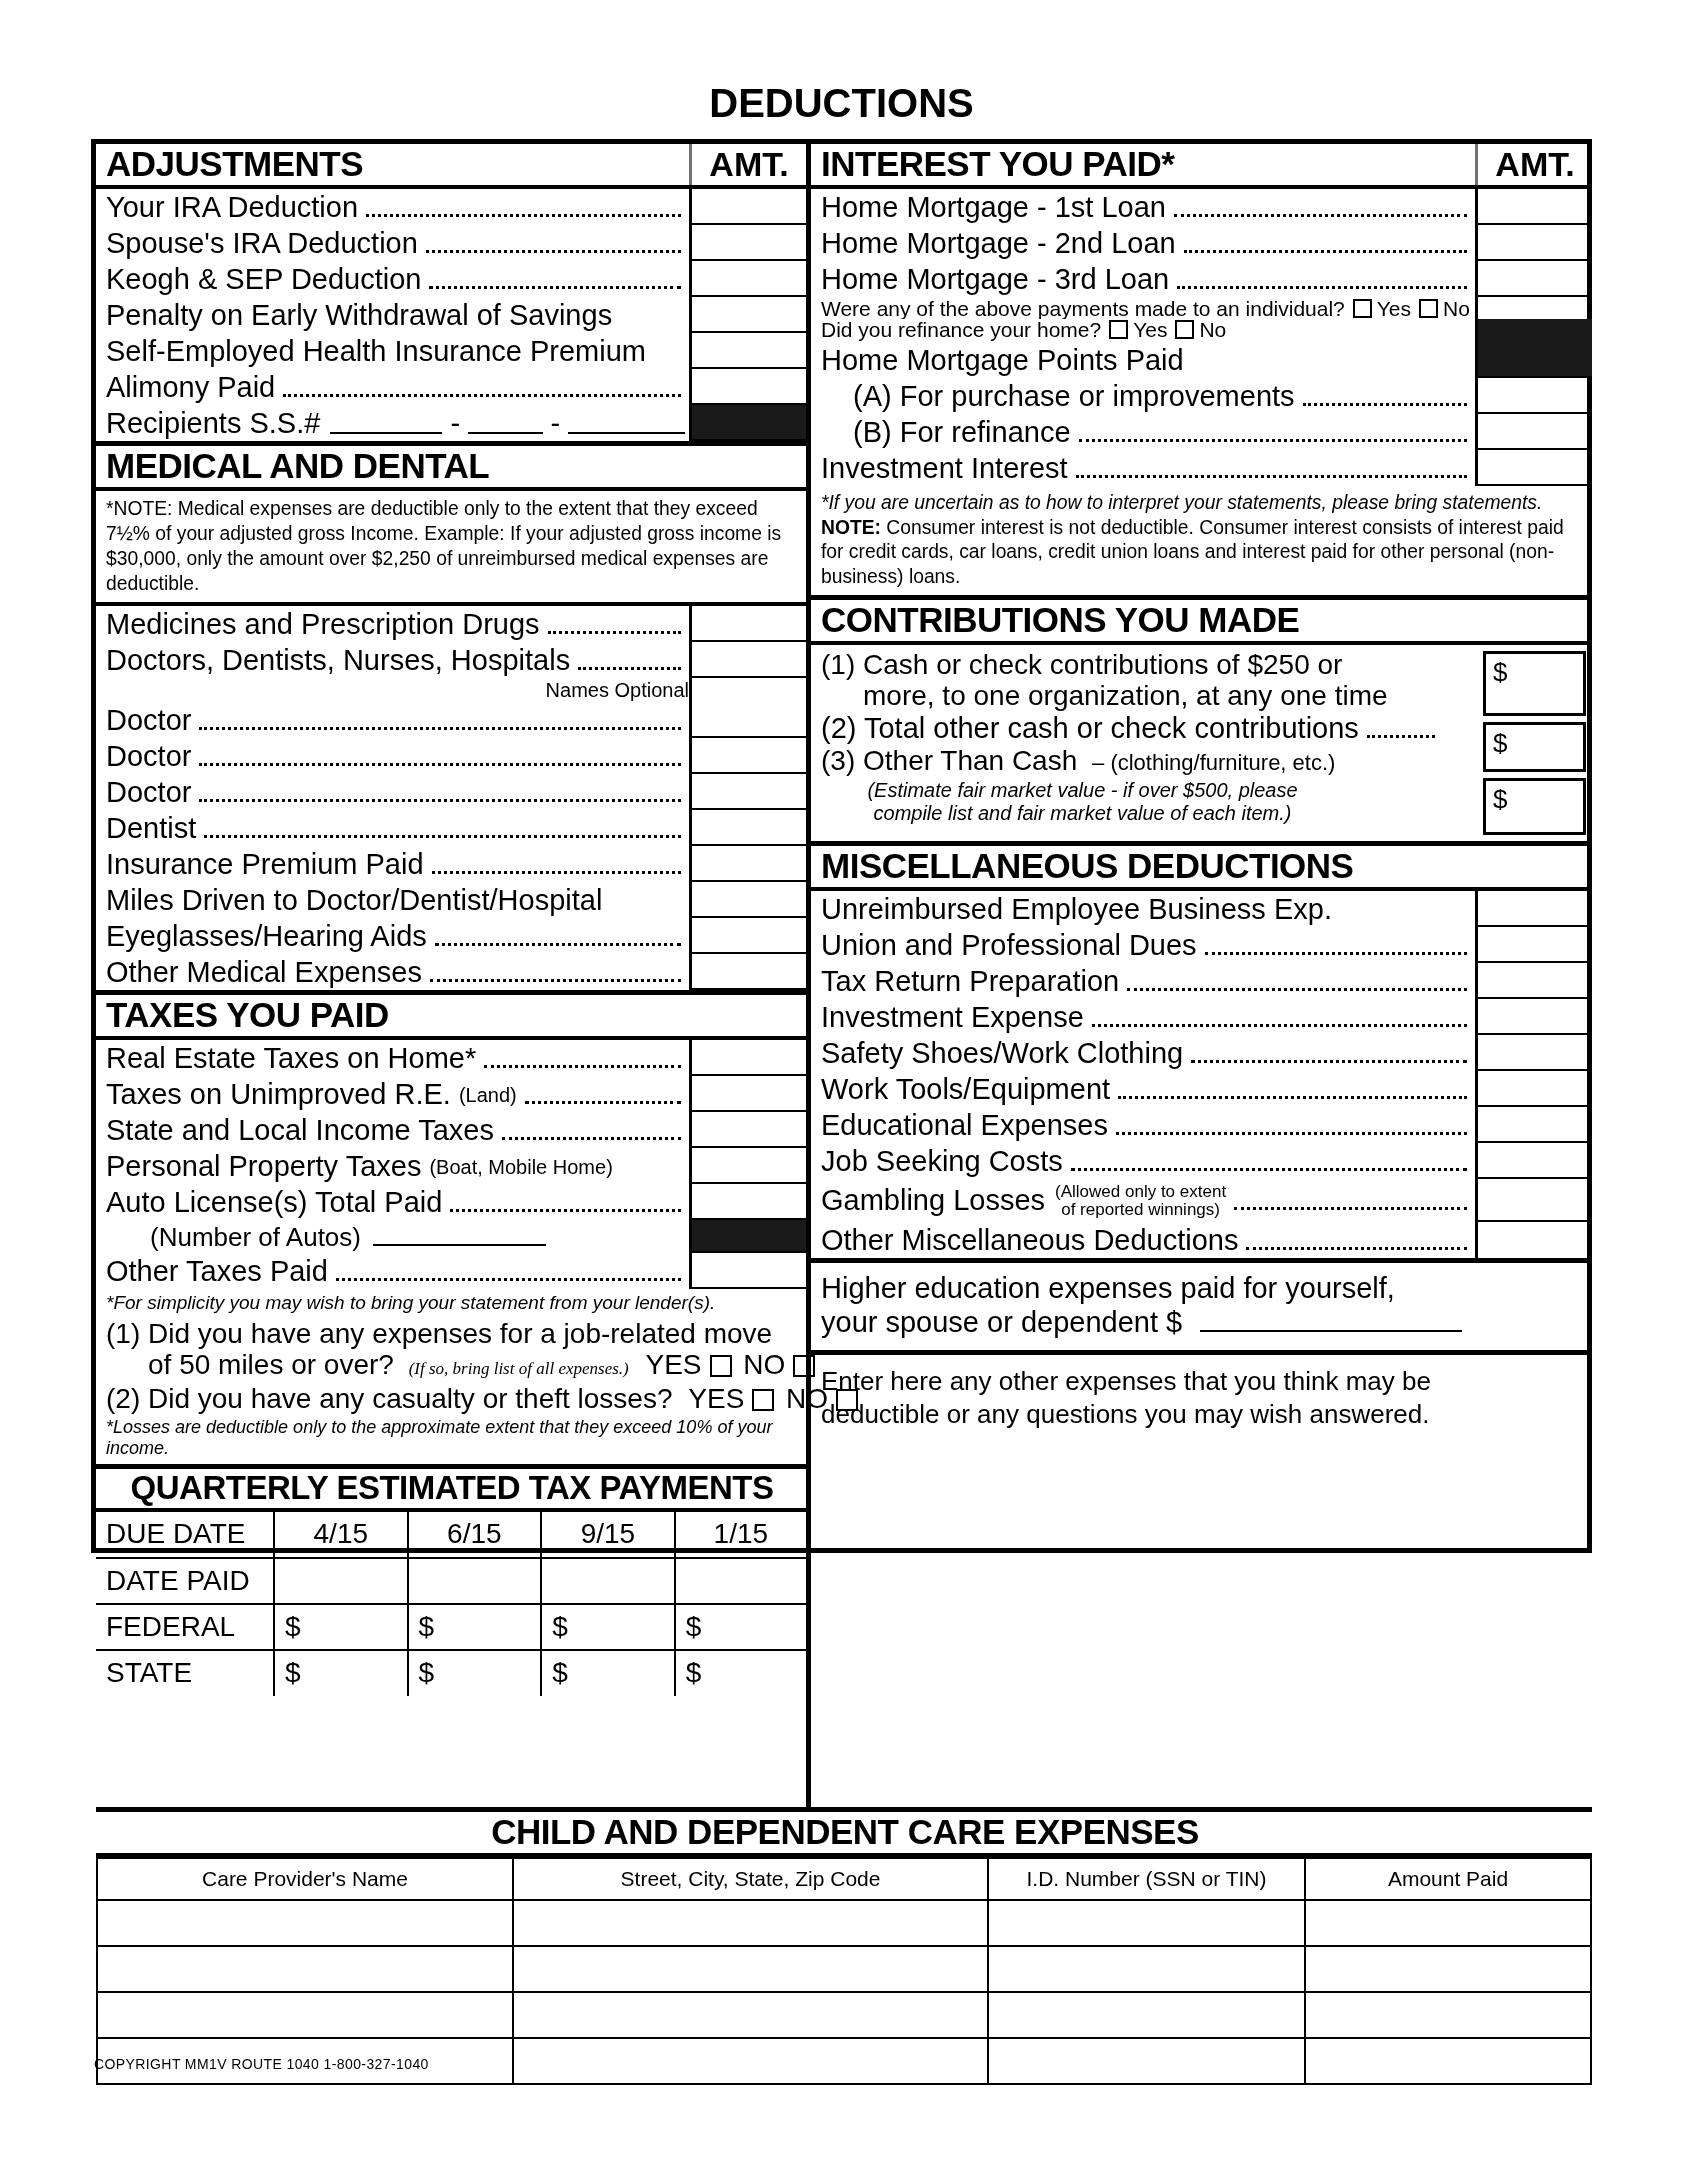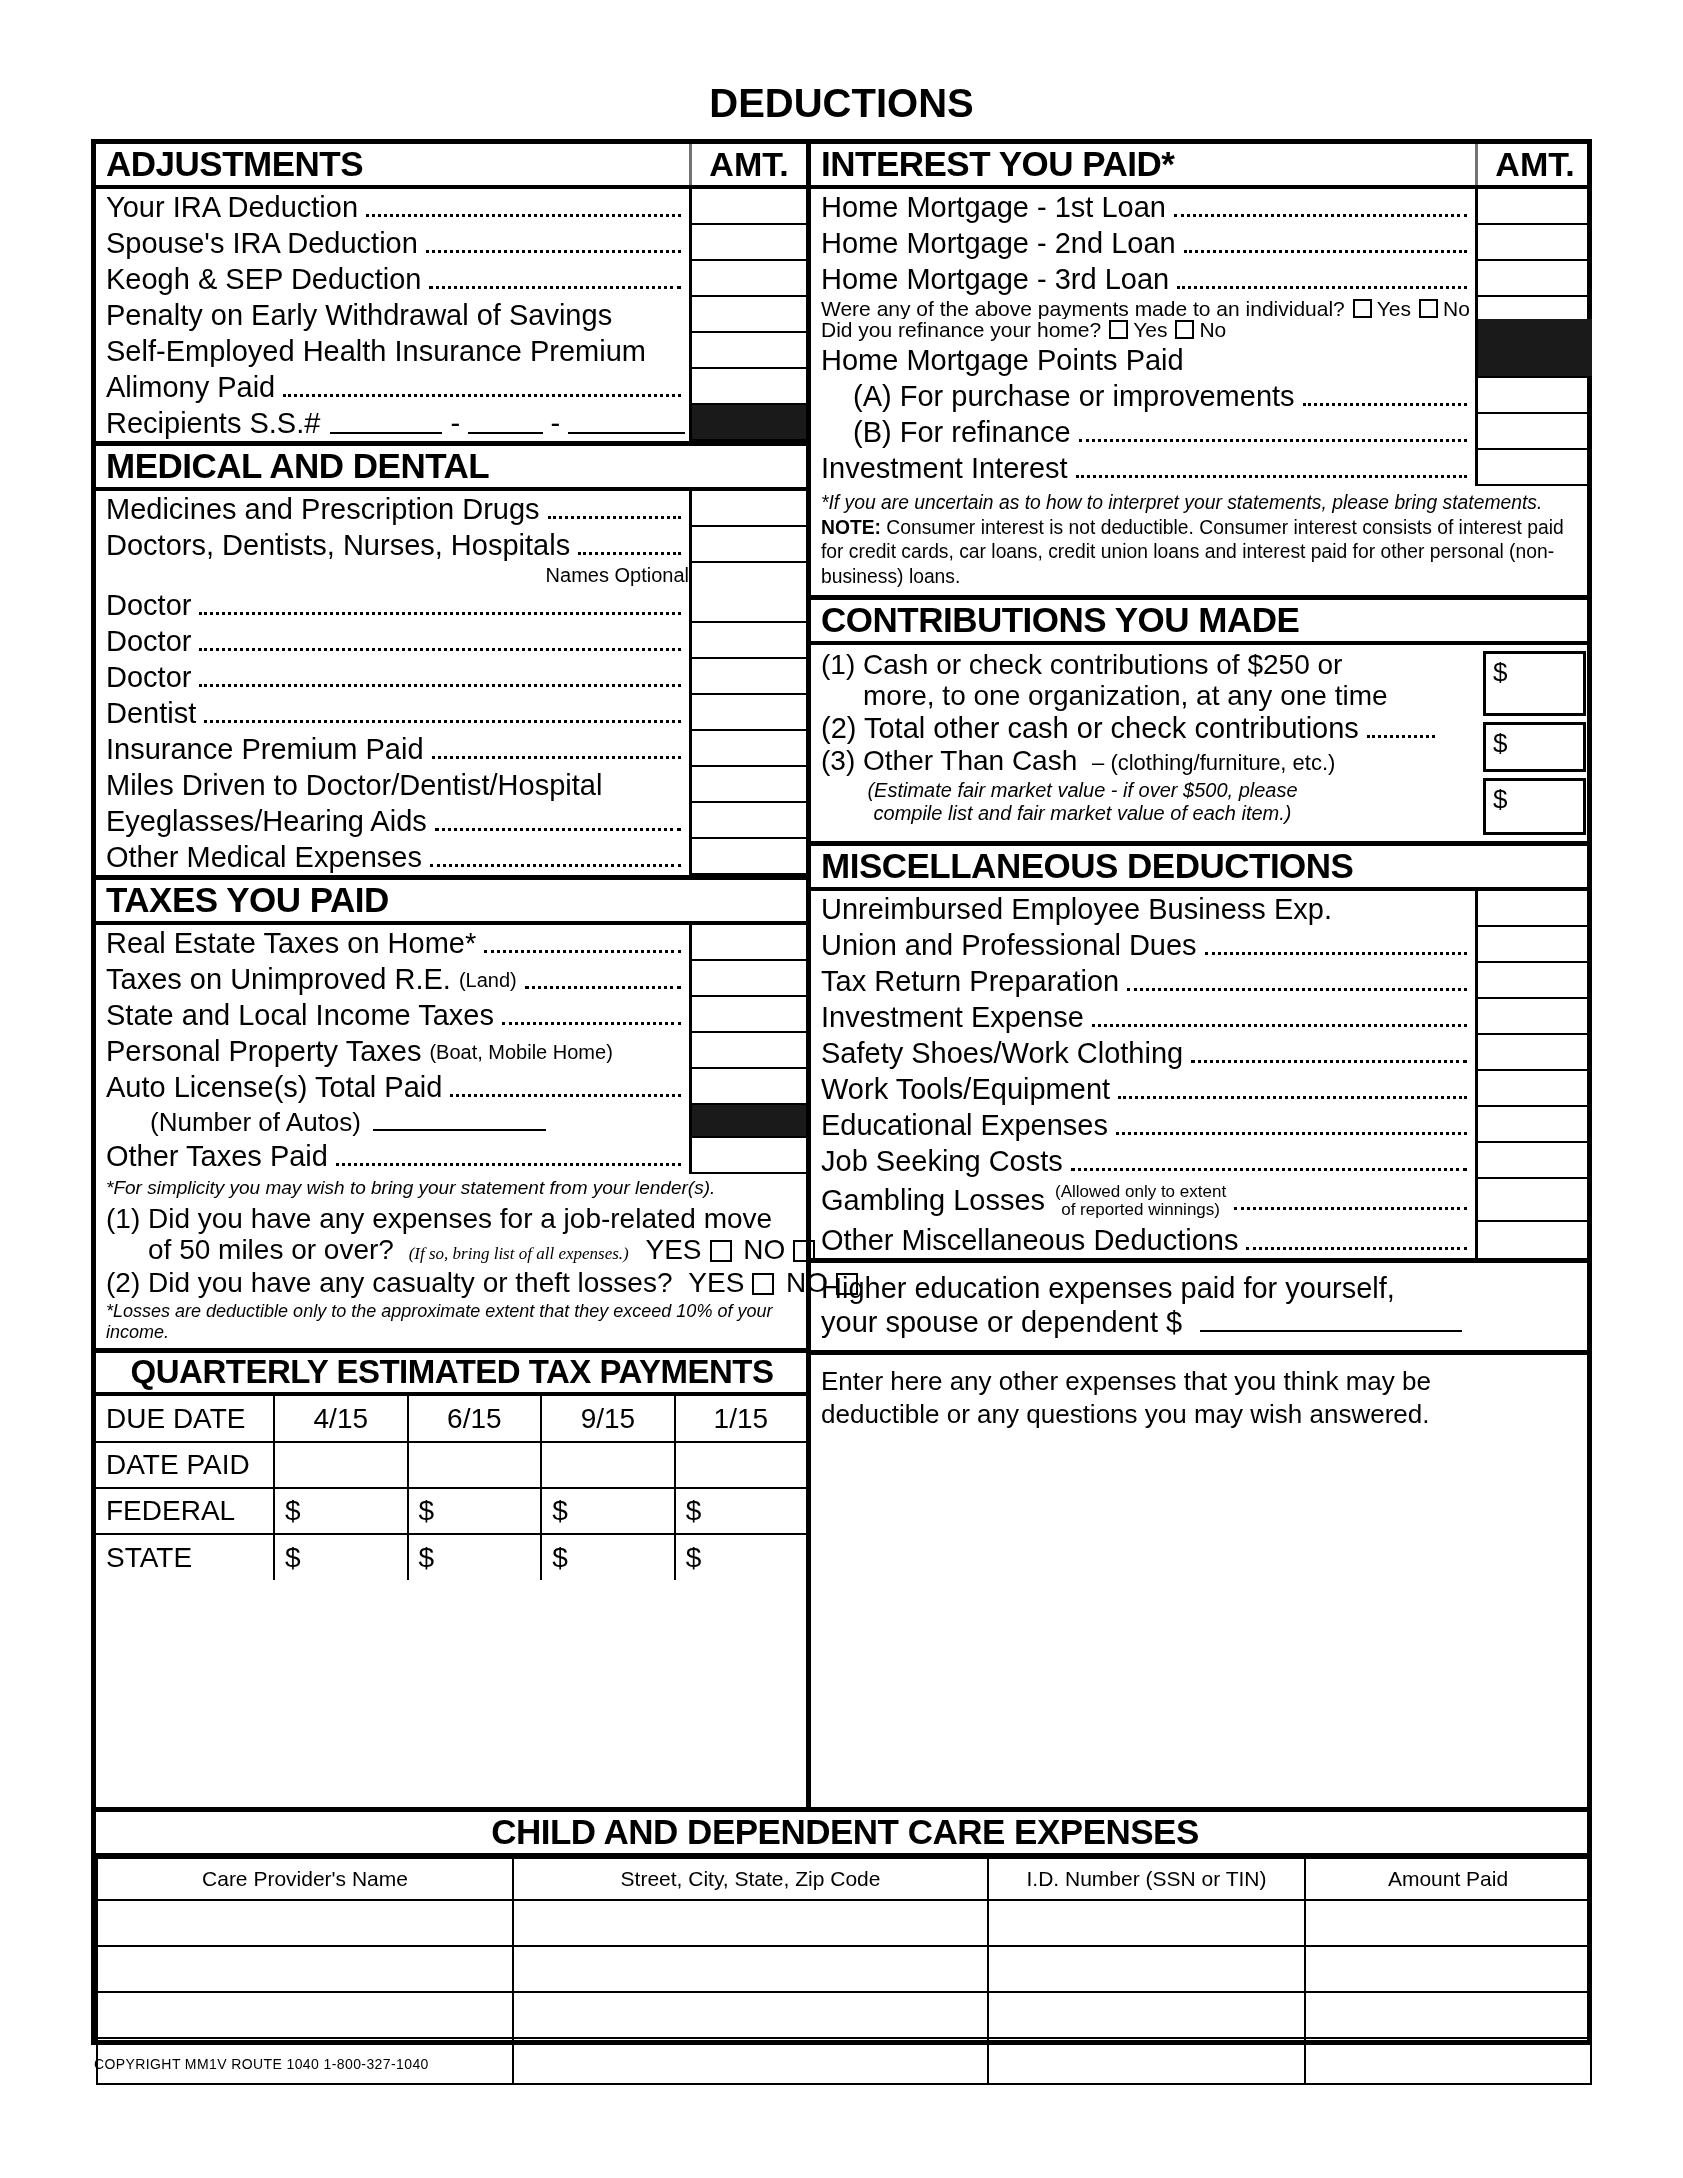--- a/index.html
+++ b/index.html
@@ -56,21 +56,21 @@
   .xsm { font-size:17px; }
   .ital { font-style:italic; }
 
   
   #title {
     position:absolute; left:0; top:81px; width:1683px;
     text-align:center; font-weight:bold; font-size:40px; letter-spacing:0px;
   }
   #frame {
     position:absolute; left:91px; top:139px;
-    width:1501px; height:1906px;
+    width:1501px; height:1414px;
     border:5px solid #000;
   }
   
   #colL { position:absolute; left:0;    top:0; width:710px;  height:1663px; }
   #colR { position:absolute; left:710px; top:0; width:786px; height:1663px;
           border-left:5px solid #000; }
 
   .secbox { border-bottom:5px solid #000; }
 
   .amtcellhdr {
@@ -191,20 +191,21 @@
             <span class="ul" style="width:79px;height:20px;"></span>
             <span style="margin:0 8px;">-</span>
             <span class="ul" style="width:124px;height:20px;"></span>
           </div>
           <div class="amt black"></div>
         </div>
       </div>
 
       <div class="secbox">
         <div class="hd" style="border-bottom:4px solid #000;">MEDICAL AND DENTAL</div>
+        <div class="note" style="border-bottom:4px solid #000;">*NOTE: Medical expenses are deductible only to the extent that they exceed 7½% of your adjusted gross Income. Example: If your adjusted gross income is $30,000, only the amount over $2,250 of unreimbursed medical expenses are deductible.</div>
 
         <div class="row">
           <div class="lbl">
               <span class="txt">Medicines and Prescription Drugs</span>
               <span class="dots"></span>
             </div>
           <div class="amt"></div>
         </div>
         <div class="row">
           <div class="lbl">

